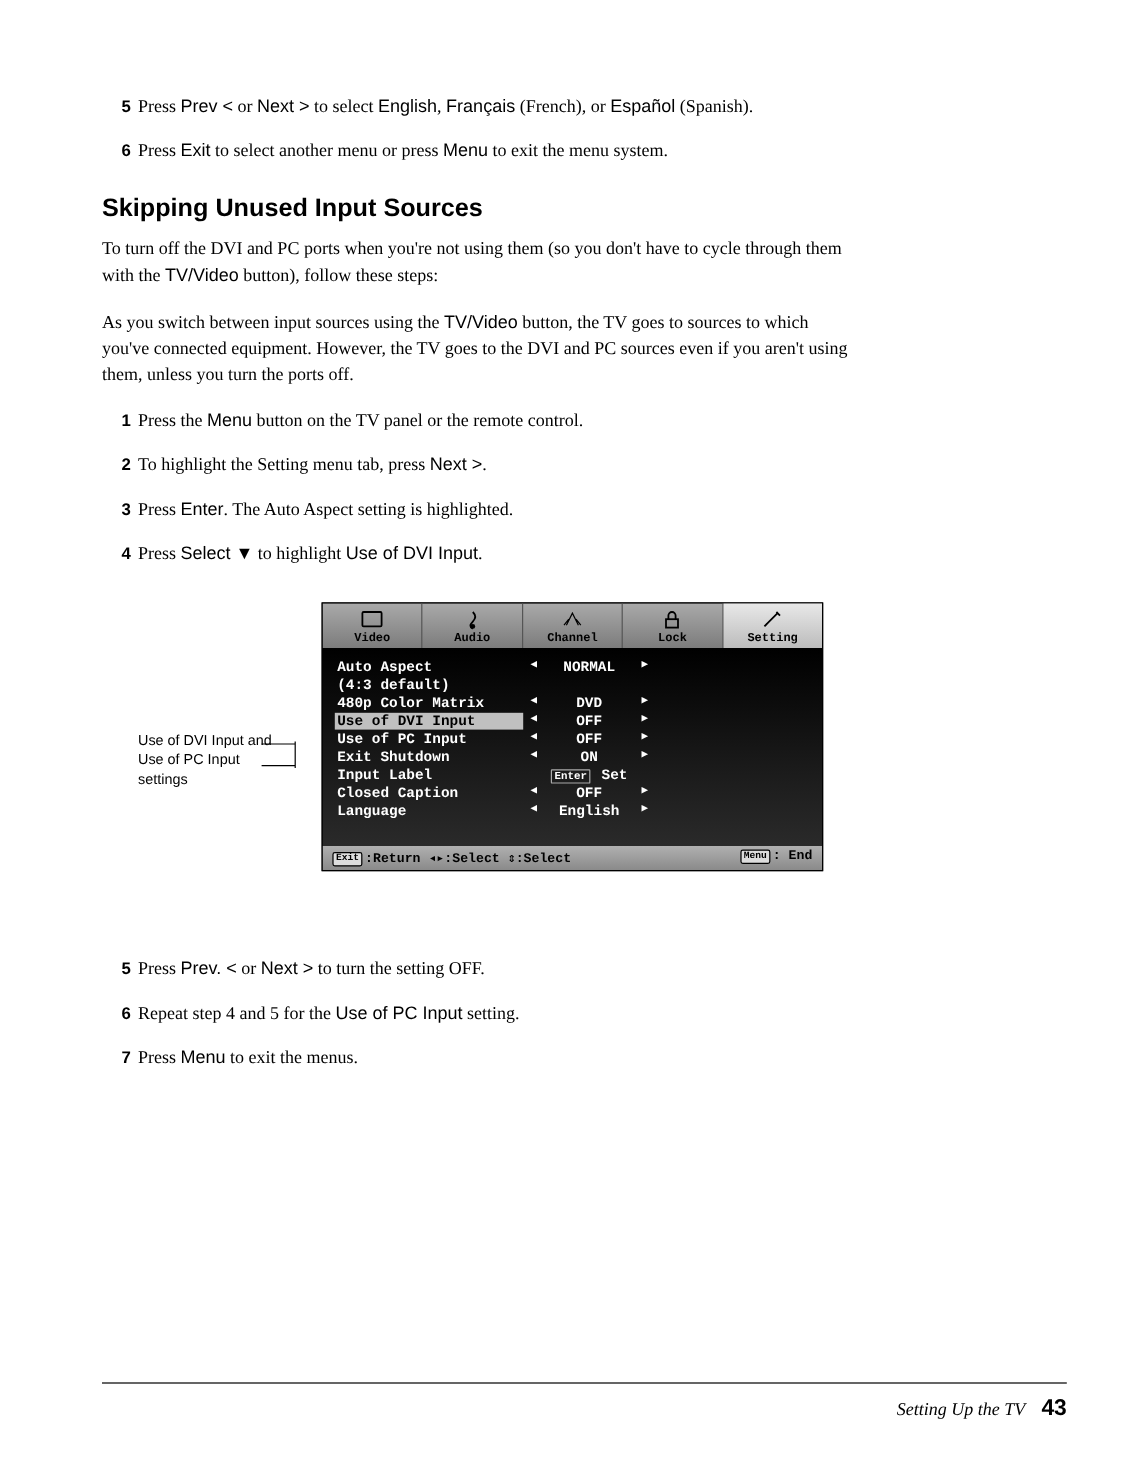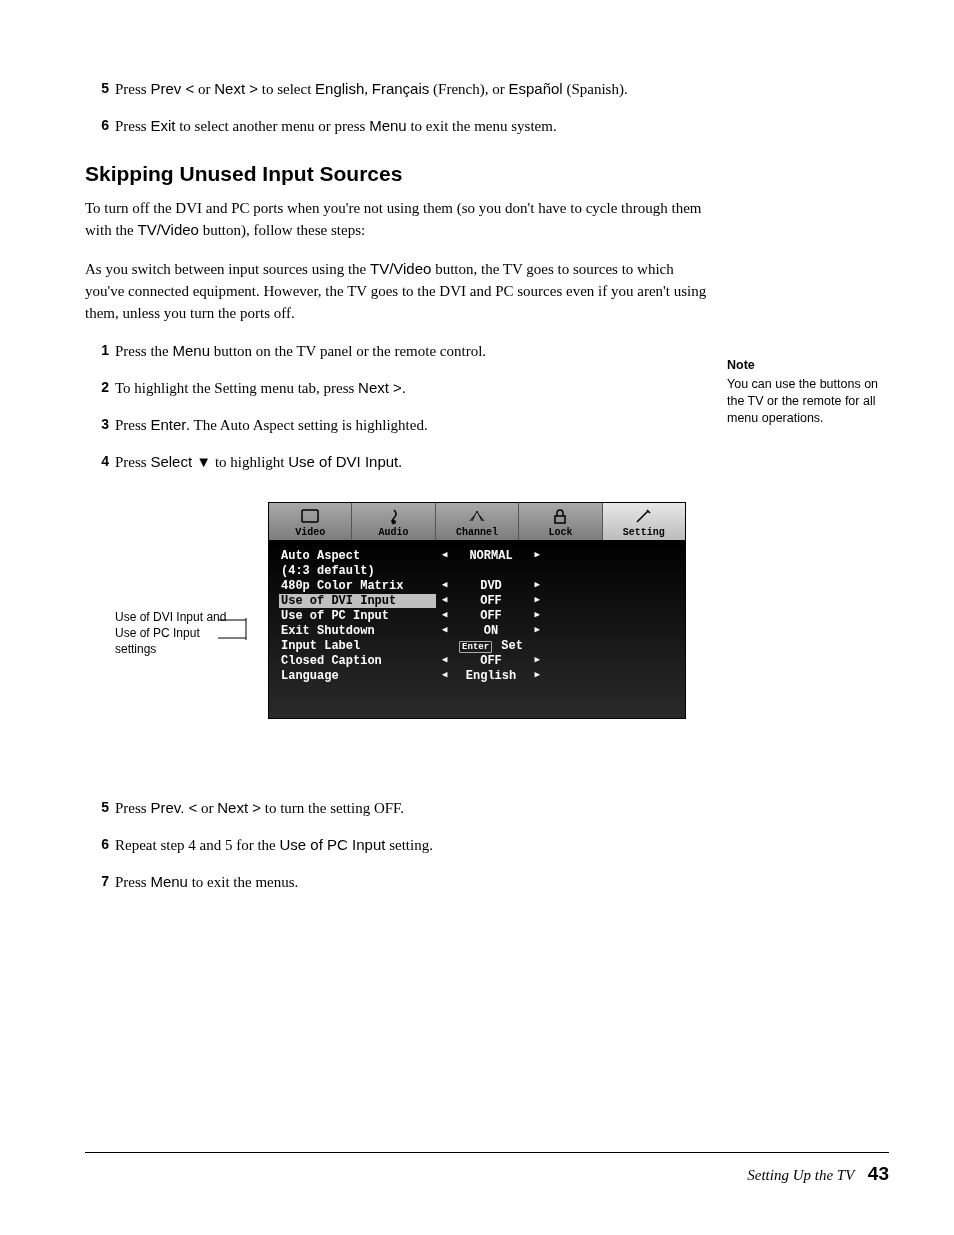--- a/index.html
+++ b/index.html
@@ -111,21 +111,21 @@
     font-size: 10px;
     font-weight: bold;
     color: #000;
   }
   .osd-body {
     background: linear-gradient(#000 0%, #1a1a1a 60%, #2a2a2a 100%);
     color: #fff;
     font-family: 'Courier New', monospace;
     font-size: 12px;
     font-weight: bold;
-    padding: 8px 10px 20px 10px;
+    padding: 8px 10px 7px 10px;
     min-height: 150px;
   }
   .osd-row {
     display: flex;
     align-items: center;
     height: 15px;
   }
   .osd-label { width: 155px; padding-left: 2px; }
   .osd-val { width: 110px; text-align: center; position: relative; }
   .osd-val .arrow-l { position: absolute; left: 6px; font-size: 9px; }
@@ -237,24 +237,20 @@
           <div class="ol-num">6</div>
           <div class="ol-txt">Repeat step 4 and 5 for the <span class="sans">Use of PC Input</span> setting.</div>
         </div>
         <div class="ol-item">
           <div class="ol-num">7</div>
           <div class="ol-txt">Press <span class="sans">Menu</span> to exit the menus.</div>
         </div>
       </div>
   </div>
 
-  <div class="sidebar">
-    <div class="note-head">Note</div>
-    <div>You can use the buttons on the TV or the remote for all menu operations.</div>
-  </div>
 
   <div class="callout" id="calloutText">Use of DVI Input and<br>Use of PC Input settings</div>
   <div class="callout-line">
     <svg width="35" height="24">
       <path d="M0 0 H28 M0 18 H28 M28 -2 V20" stroke="#000" stroke-width="1" fill="none"></path>
     </svg>
   </div>
 
   <div class="osd-wrap">
     <div class="osd-tabs" id="osdTabs">
@@ -307,20 +303,24 @@
         </div>
         <div class="osd-row">
           <div class="osd-label">Closed Caption</div>
           <div class="osd-val"><span class="arrow-l">◀</span>OFF<span class="arrow-r">▶</span></div>
         </div>
         <div class="osd-row">
           <div class="osd-label">Language</div>
           <div class="osd-val"><span class="arrow-l">◀</span>English<span class="arrow-r">▶</span></div>
         </div>
       </div>
+    <div class="osd-footer">
+      <span><span class="keycap">Exit</span><span id="osdFootL">:Return  ◂▸:Select  ⇕:Select</span></span>
+      <span><span class="keycap">Menu</span><span>: End</span></span>
+    </div>
   </div>
 
   <div class="footer-rule"></div>
   <div class="footer-text">
     <span>Setting Up the TV</span>
     <span class="footer-page">43</span>
   </div>
 
 </div>
 

